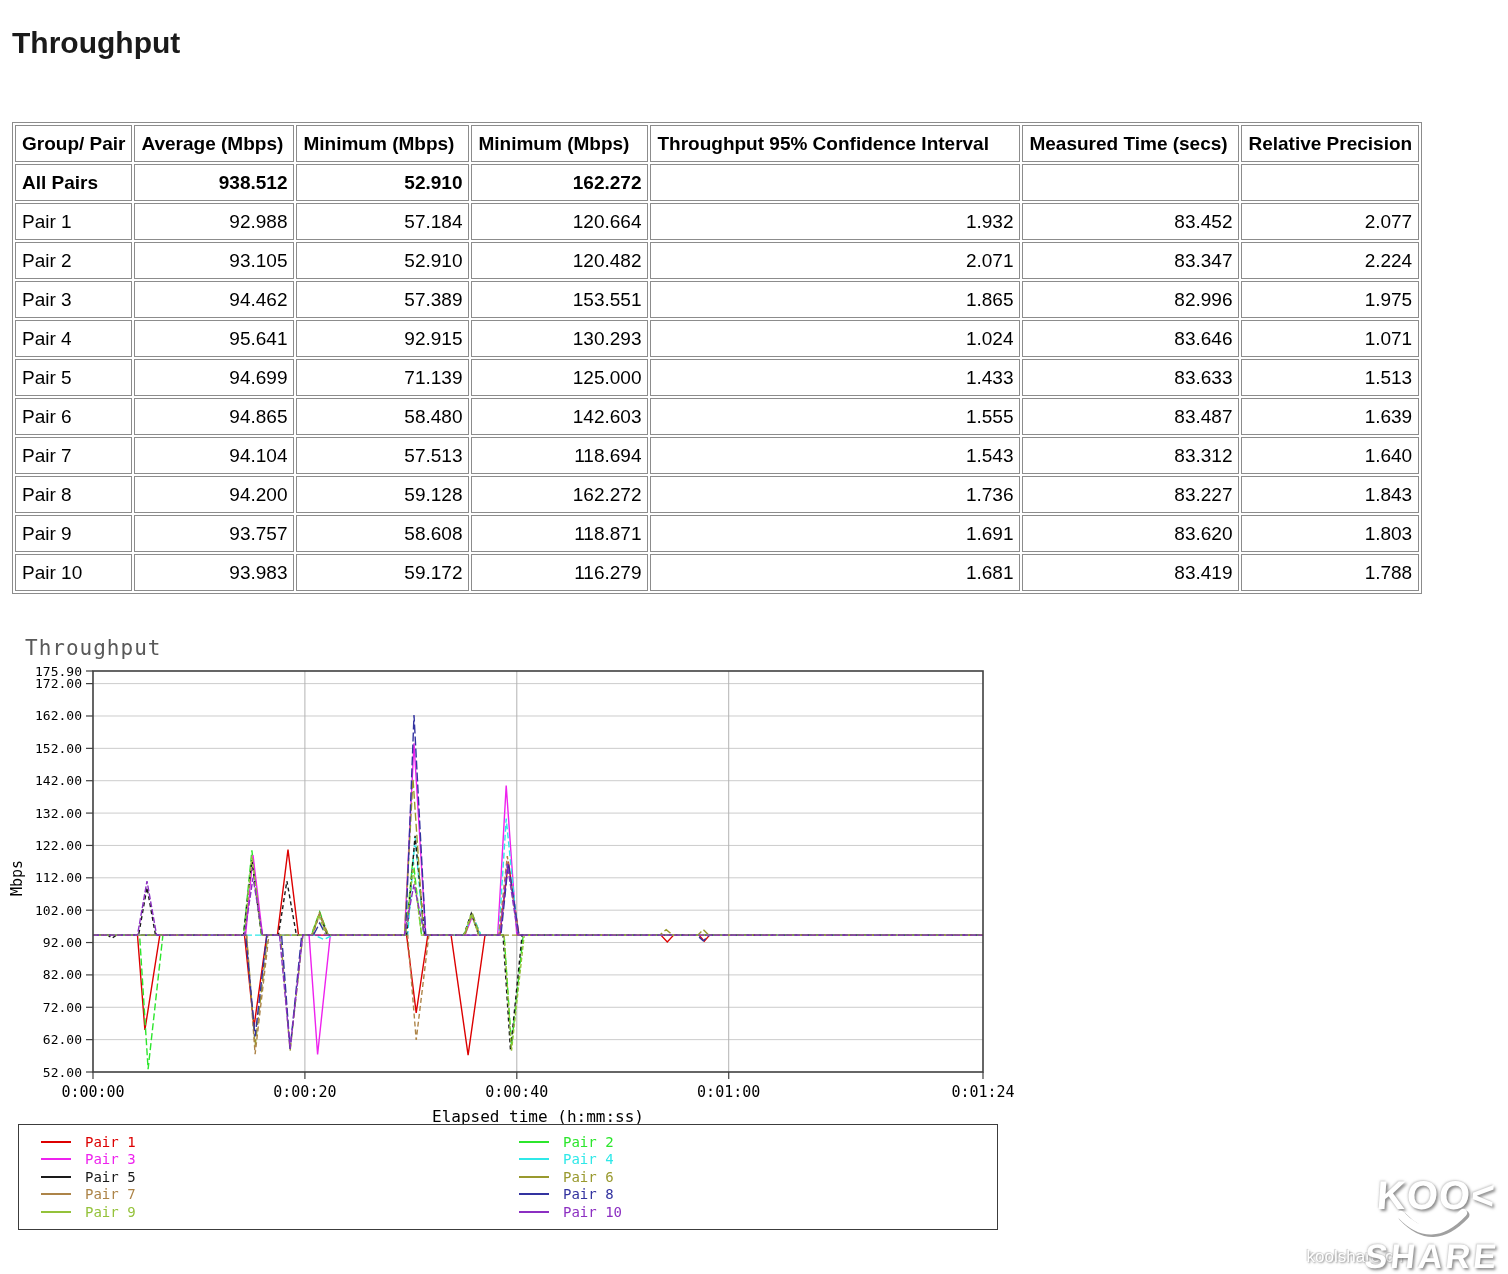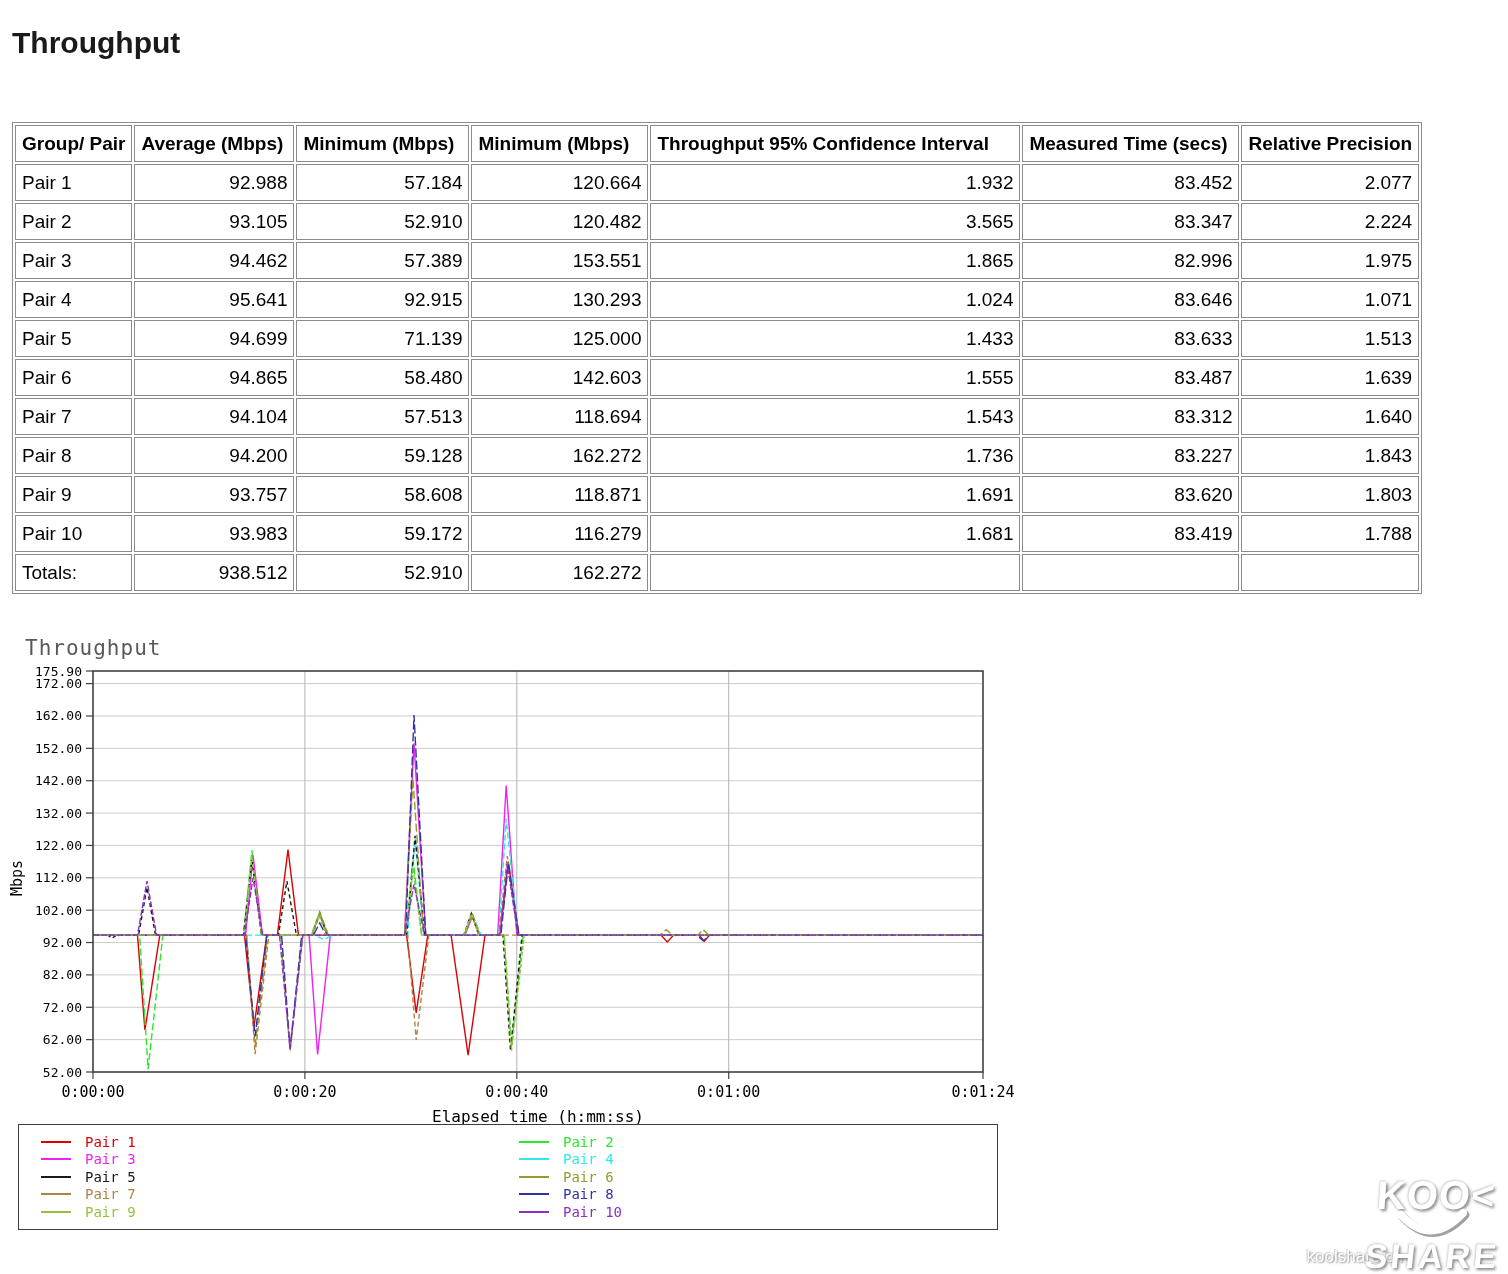--- a/index.html
+++ b/index.html
@@ -57,35 +57,44 @@
           <th>Group/ Pair</th>
           <th>Average (Mbps)</th>
           <th>Minimum (Mbps)</th>
           <th>Minimum (Mbps)</th>
           <th>Throughput 95% Confidence Interval</th>
           <th>Measured Time (secs)</th>
           <th>Relative Precision</th>
         </tr>
       </thead>
     <tbody>
+        <tr class="bold">
+          <td class="lbl">All Pairs</td>
+          <td class="num">938.512</td>
+          <td class="num">52.910</td>
+          <td class="num">162.272</td>
+          <td class="num"></td>
+          <td class="num"></td>
+          <td class="num"></td>
+        </tr>
         <tr>
           <td class="lbl">Pair 1</td>
           <td class="num">92.988</td>
           <td class="num">57.184</td>
           <td class="num">120.664</td>
           <td class="num">1.932</td>
           <td class="num">83.452</td>
           <td class="num">2.077</td>
         </tr>
         <tr>
           <td class="lbl">Pair 2</td>
           <td class="num">93.105</td>
           <td class="num">52.910</td>
           <td class="num">120.482</td>
-          <td class="num">3.565</td>
+          <td class="num">2.071</td>
           <td class="num">83.347</td>
           <td class="num">2.224</td>
         </tr>
         <tr>
           <td class="lbl">Pair 3</td>
           <td class="num">94.462</td>
           <td class="num">57.389</td>
           <td class="num">153.551</td>
           <td class="num">1.865</td>
           <td class="num">82.996</td>
@@ -146,29 +155,20 @@
           <td class="num">1.803</td>
         </tr>
         <tr>
           <td class="lbl">Pair 10</td>
           <td class="num">93.983</td>
           <td class="num">59.172</td>
           <td class="num">116.279</td>
           <td class="num">1.681</td>
           <td class="num">83.419</td>
           <td class="num">1.788</td>
-        </tr>
-        <tr>
-          <td class="lbl">Totals:</td>
-          <td class="num">938.512</td>
-          <td class="num">52.910</td>
-          <td class="num">162.272</td>
-          <td class="num"></td>
-          <td class="num"></td>
-          <td class="num"></td>
         </tr>
       </tbody>
   </table>
 
   <div class="chart-wrap">
     <div class="chart-title">Throughput</div>
     <svg id="plot" width="1020" height="500">
         <g>
           <line x1="93" y1="53.62227602905568" x2="983" y2="53.62227602905568" stroke="#cccccc" stroke-width="1"></line>
           <line x1="93" y1="85.98708635996775" x2="983" y2="85.98708635996775" stroke="#cccccc" stroke-width="1"></line>

